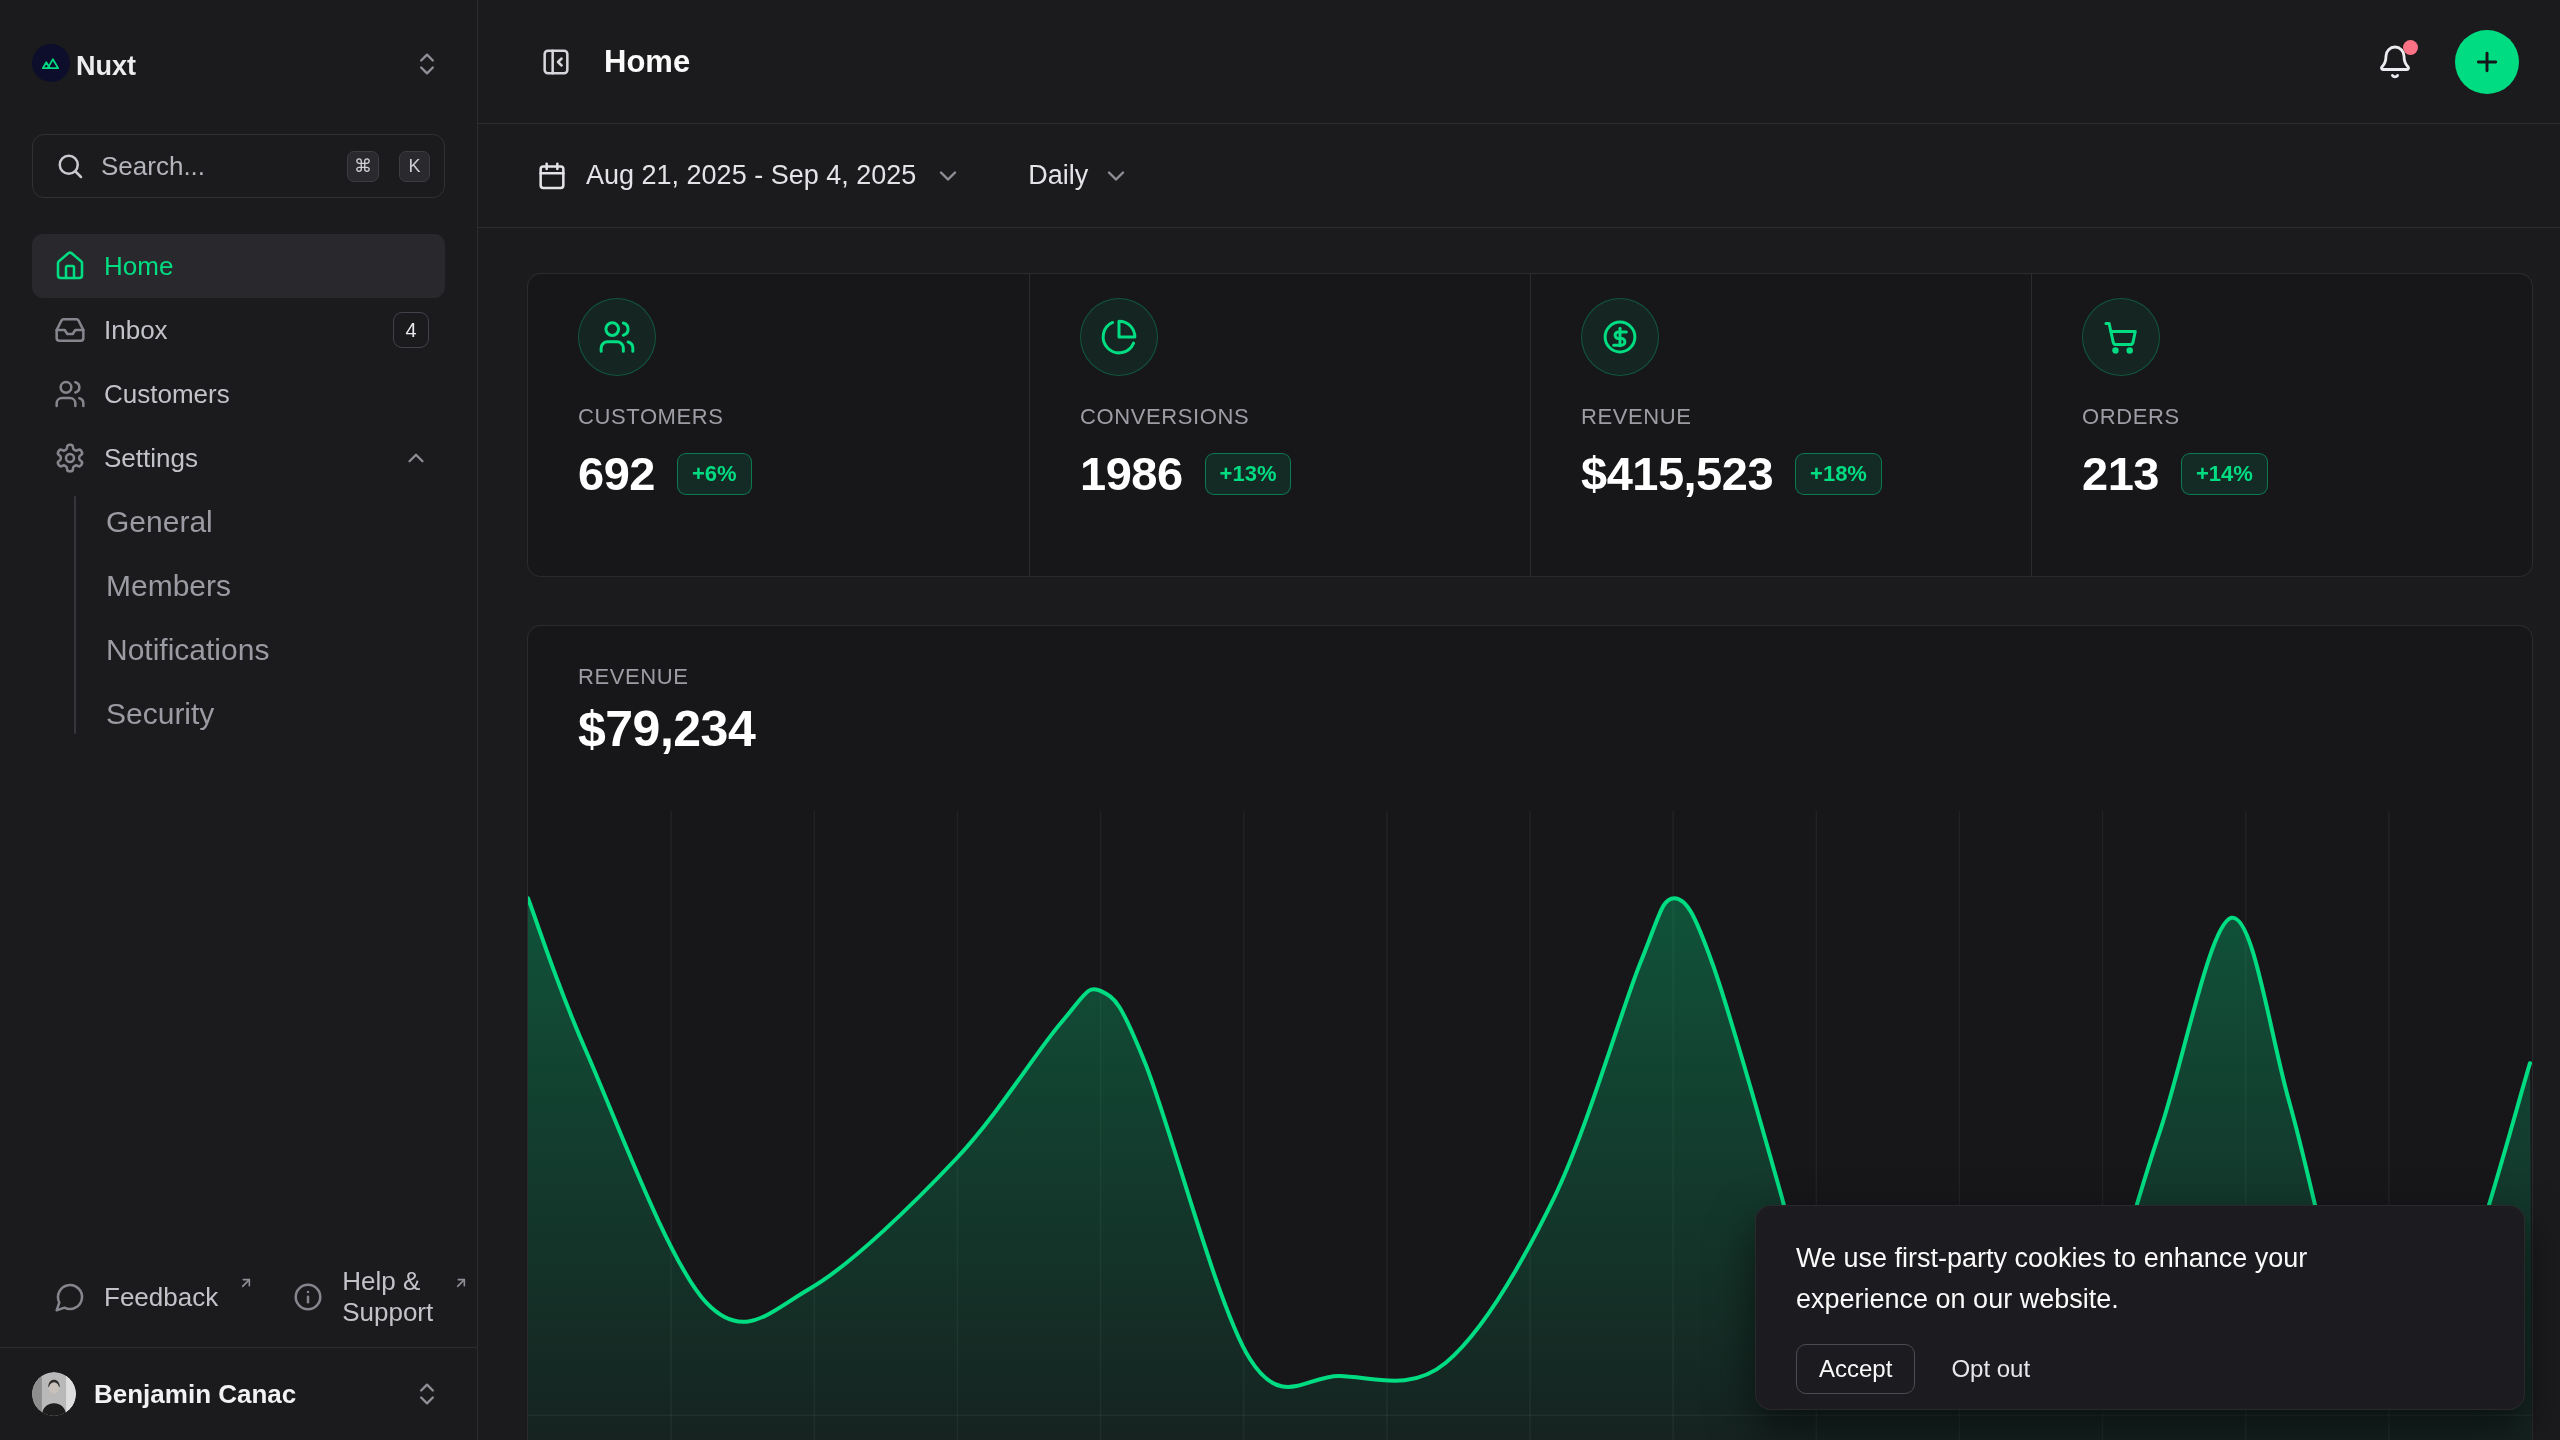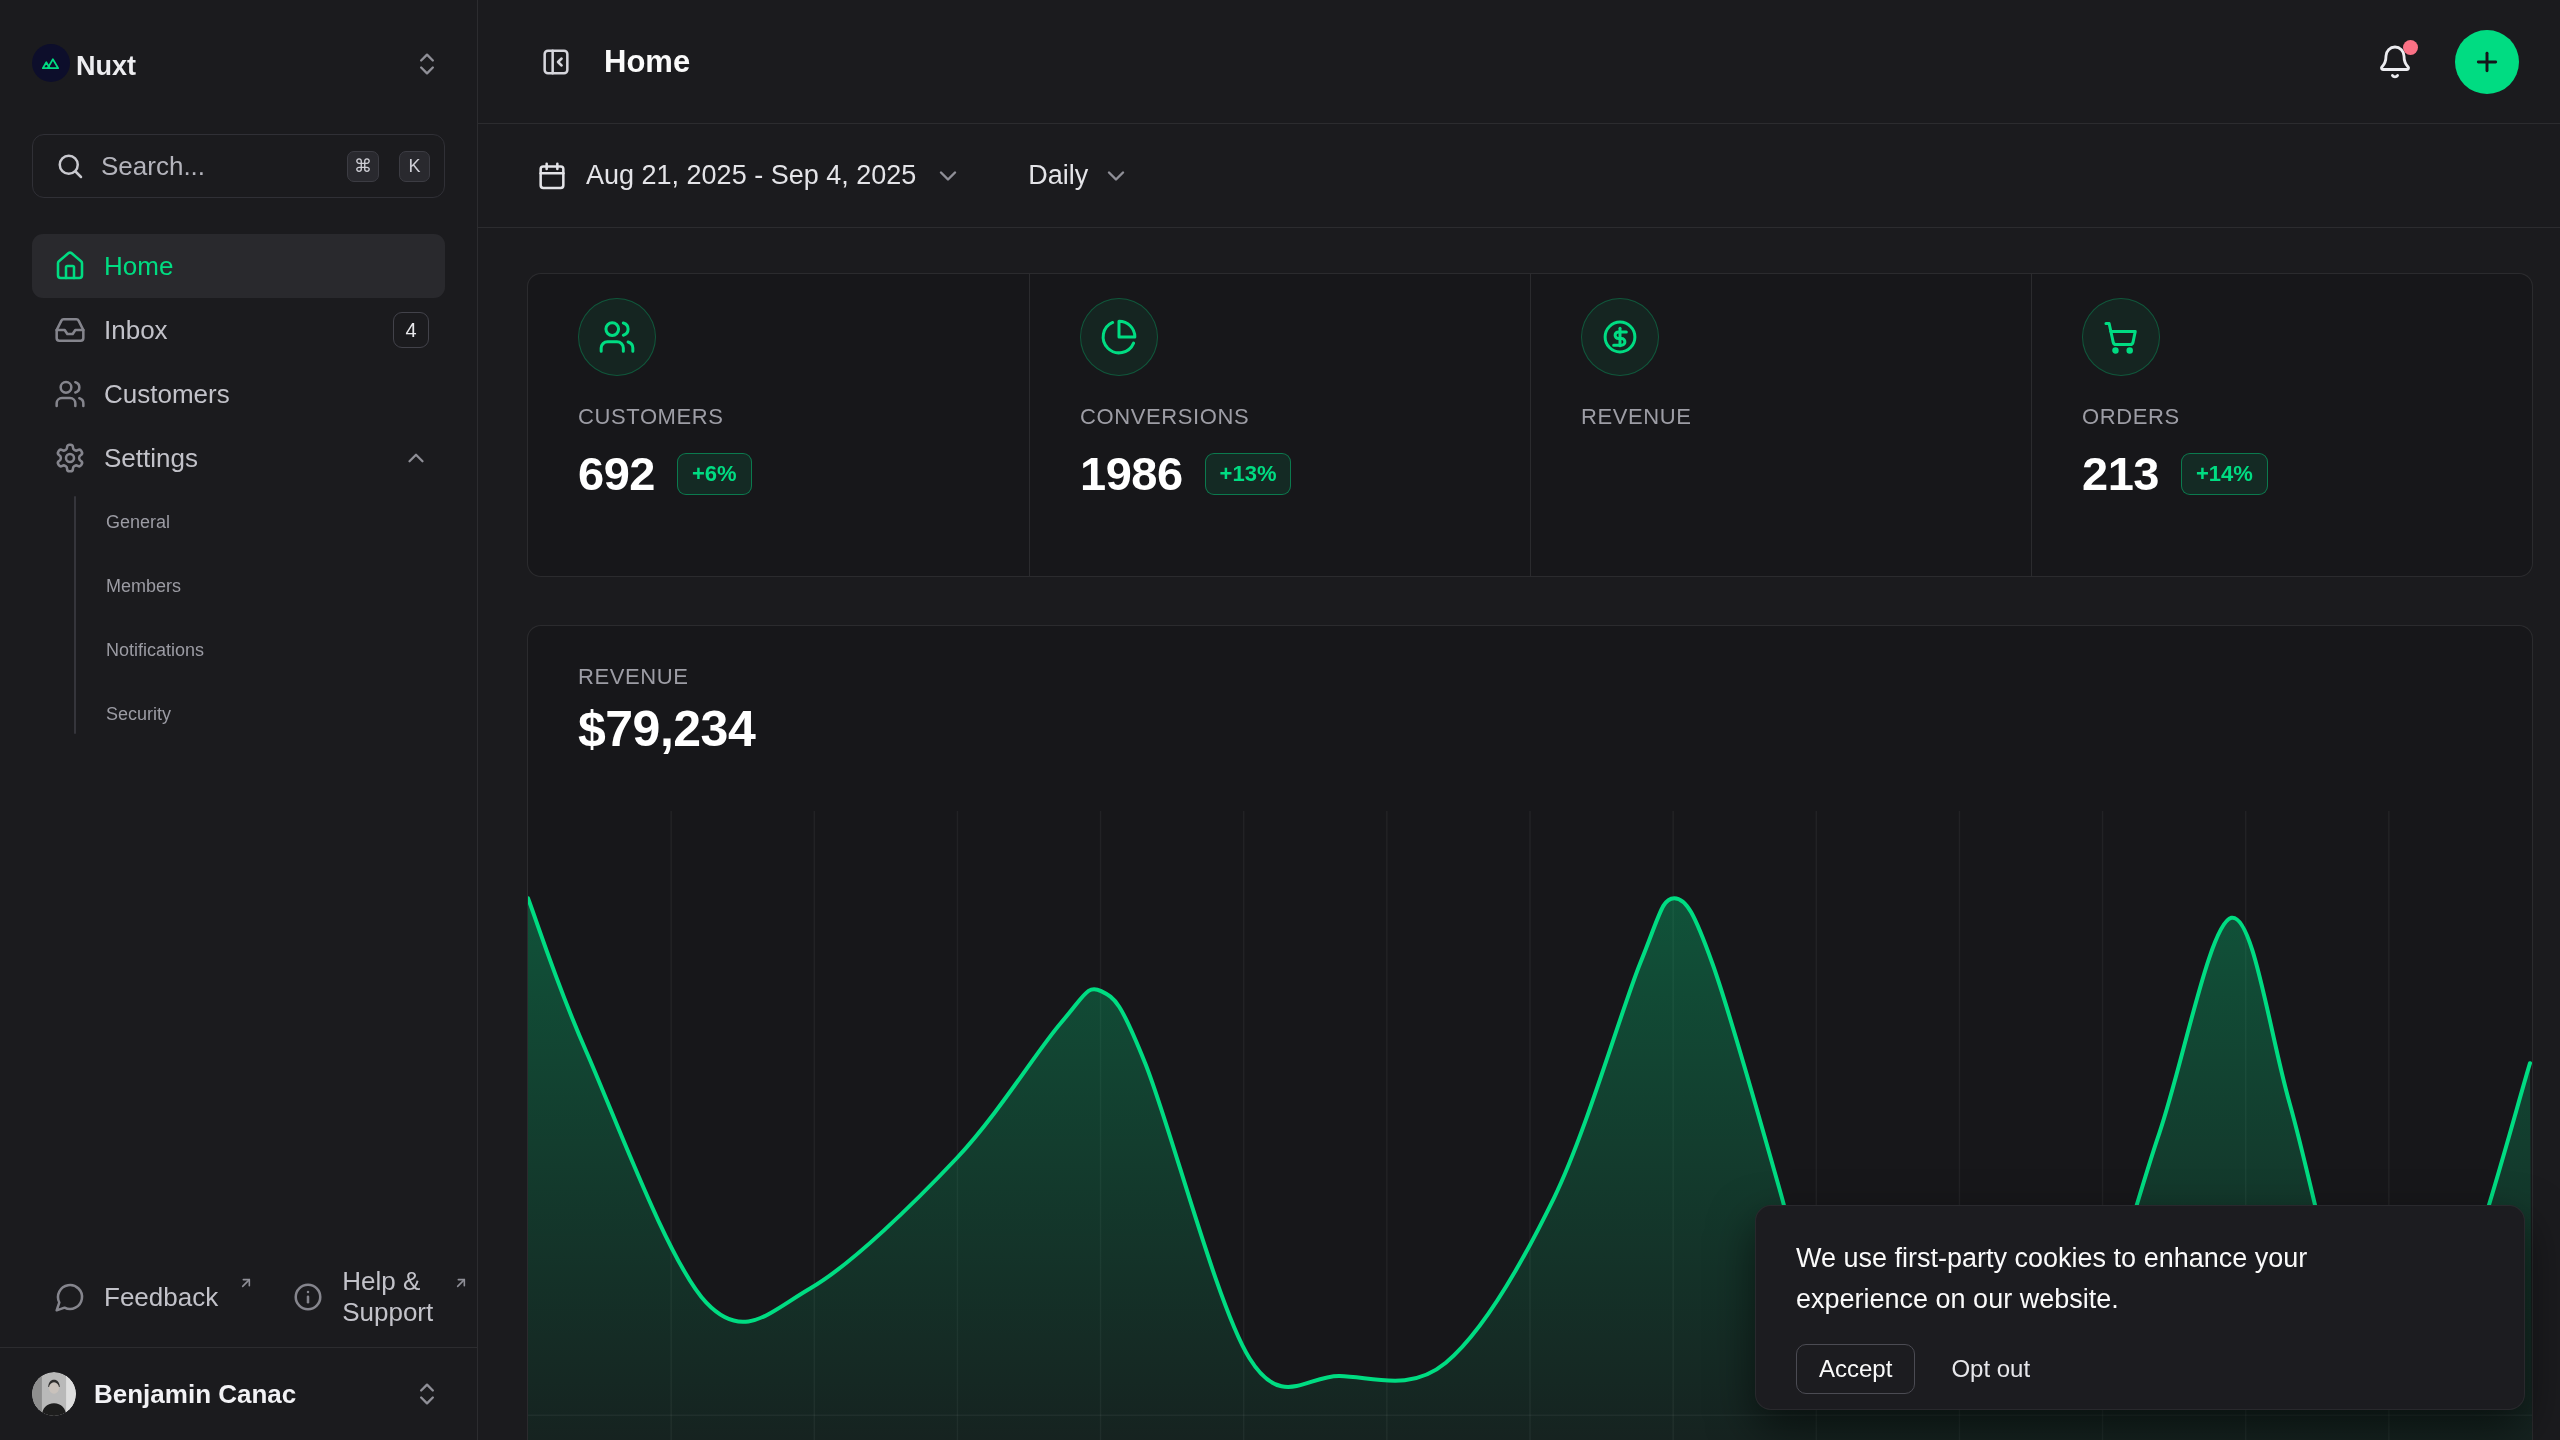--- a/index.html
+++ b/index.html
@@ -53,21 +53,21 @@
     min-width: 36px; height: 36px; border-radius: 9px; border: 1px solid #42424a;
     color: #e8e8ec; font-size: 20px; display: flex; align-items: center; justify-content: center; padding: 0 8px;
   }
   .sub-list { position: relative; display: flex; flex-direction: column; }
   .sub-list::before {
     content: ""; position: absolute; left: 42px; top: 6px; bottom: 12px;
     width: 2px; background: #35353b; border-radius: 1px;
   }
   .sub-item {
     height: 64px; display: flex; align-items: center; padding-left: 74px;
-    font-size: 18px; color: #9b9ba3; cursor: pointer; border-radius: 11px;
+    font-size: 30px; color: #9b9ba3; cursor: pointer; border-radius: 11px;
   }
 
   .sb-spacer { flex: 1; }
   .sb-footer { display: flex; flex-direction: row; padding-bottom: 4px; }
   .ext-arrow { color: #8f8f97; margin-left: 2px; align-self: flex-start; margin-top: 10px; display: flex; }
   .sb-divider { border-top: 1px solid rgba(255,255,255,0.08); margin: 14px -32px 0; }
   .user-row { display: flex; align-items: center; gap: 18px; height: 92px; cursor: pointer; }
   .avatar { width: 44px; height: 44px; border-radius: 50%; overflow: hidden; flex: 0 0 44px; }
   .user-name { font-size: 26px; font-weight: 600; color: #f2f2f5; flex: 1; }
 
@@ -408,20 +408,24 @@
 
         <div class="stat-card">
           <div class="stat-ico">
             <svg class="ic" width="38" height="38" viewBox="0 0 24 24" fill="none" stroke="currentColor" stroke-width="1.9" stroke-linecap="round" stroke-linejoin="round">
               <circle cx="12" cy="12" r="9.4"></circle>
                 <path d="M16 8.8h-5a2.1 2.1 0 1 0 0 4.2h2a2.1 2.1 0 1 1 0 4.2H8"></path>
                 <path d="M12 6.4v11.2"></path>
             </svg>
           </div>
           <div class="stat-label">REVENUE</div>
+          <div class="stat-value-row">
+            <span class="stat-value">$415,523</span>
+            <span class="delta-badge">+18%</span>
+          </div>
         </div>
 
         <div class="stat-card">
           <div class="stat-ico">
             <svg class="ic" width="38" height="38" viewBox="0 0 24 24" fill="none" stroke="currentColor" stroke-width="1.9" stroke-linecap="round" stroke-linejoin="round">
               <circle cx="8.5" cy="20.5" r="1.1" fill="currentColor"></circle>
                 <circle cx="17.5" cy="20.5" r="1.1" fill="currentColor"></circle>
               <path d="M2.5 3.5h2l2.6 11.9a1.8 1.8 0 0 0 1.8 1.4h8.9a1.8 1.8 0 0 0 1.76-1.41L21 8.5H5.4"></path>
             </svg>
           </div>

